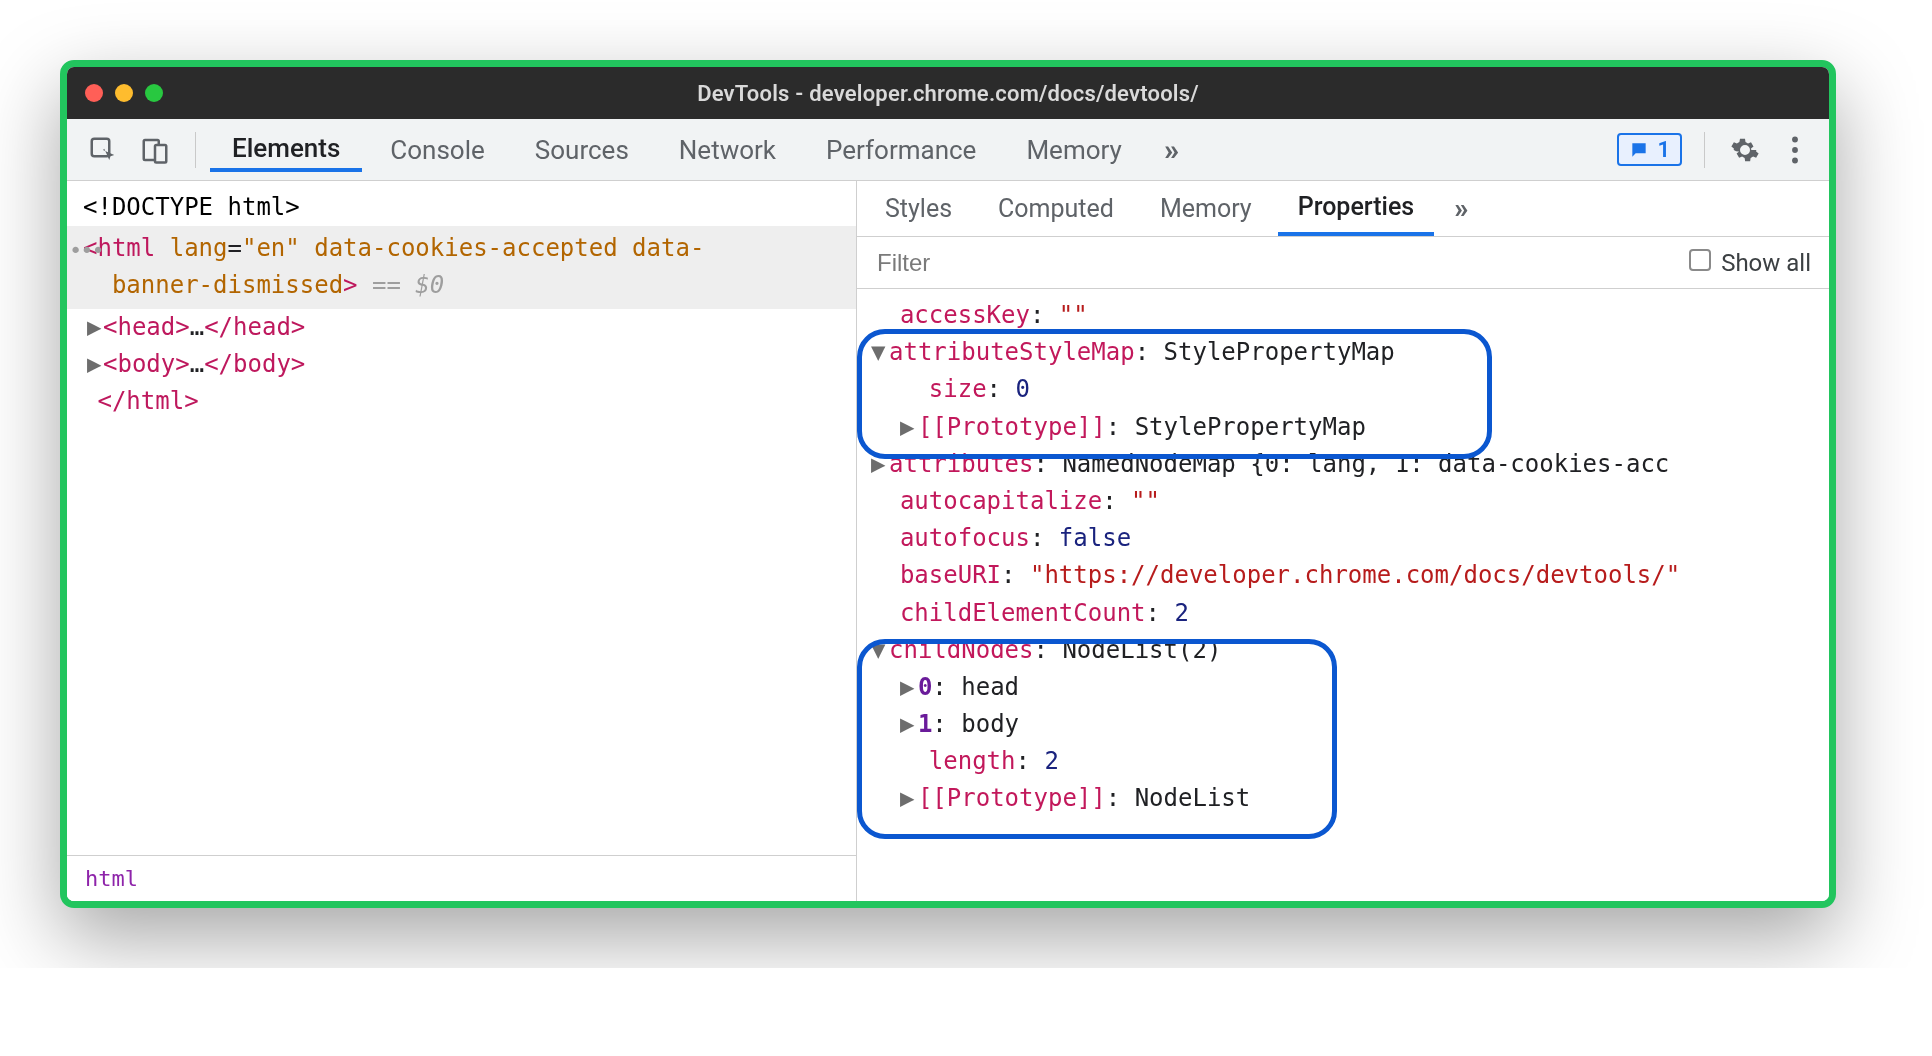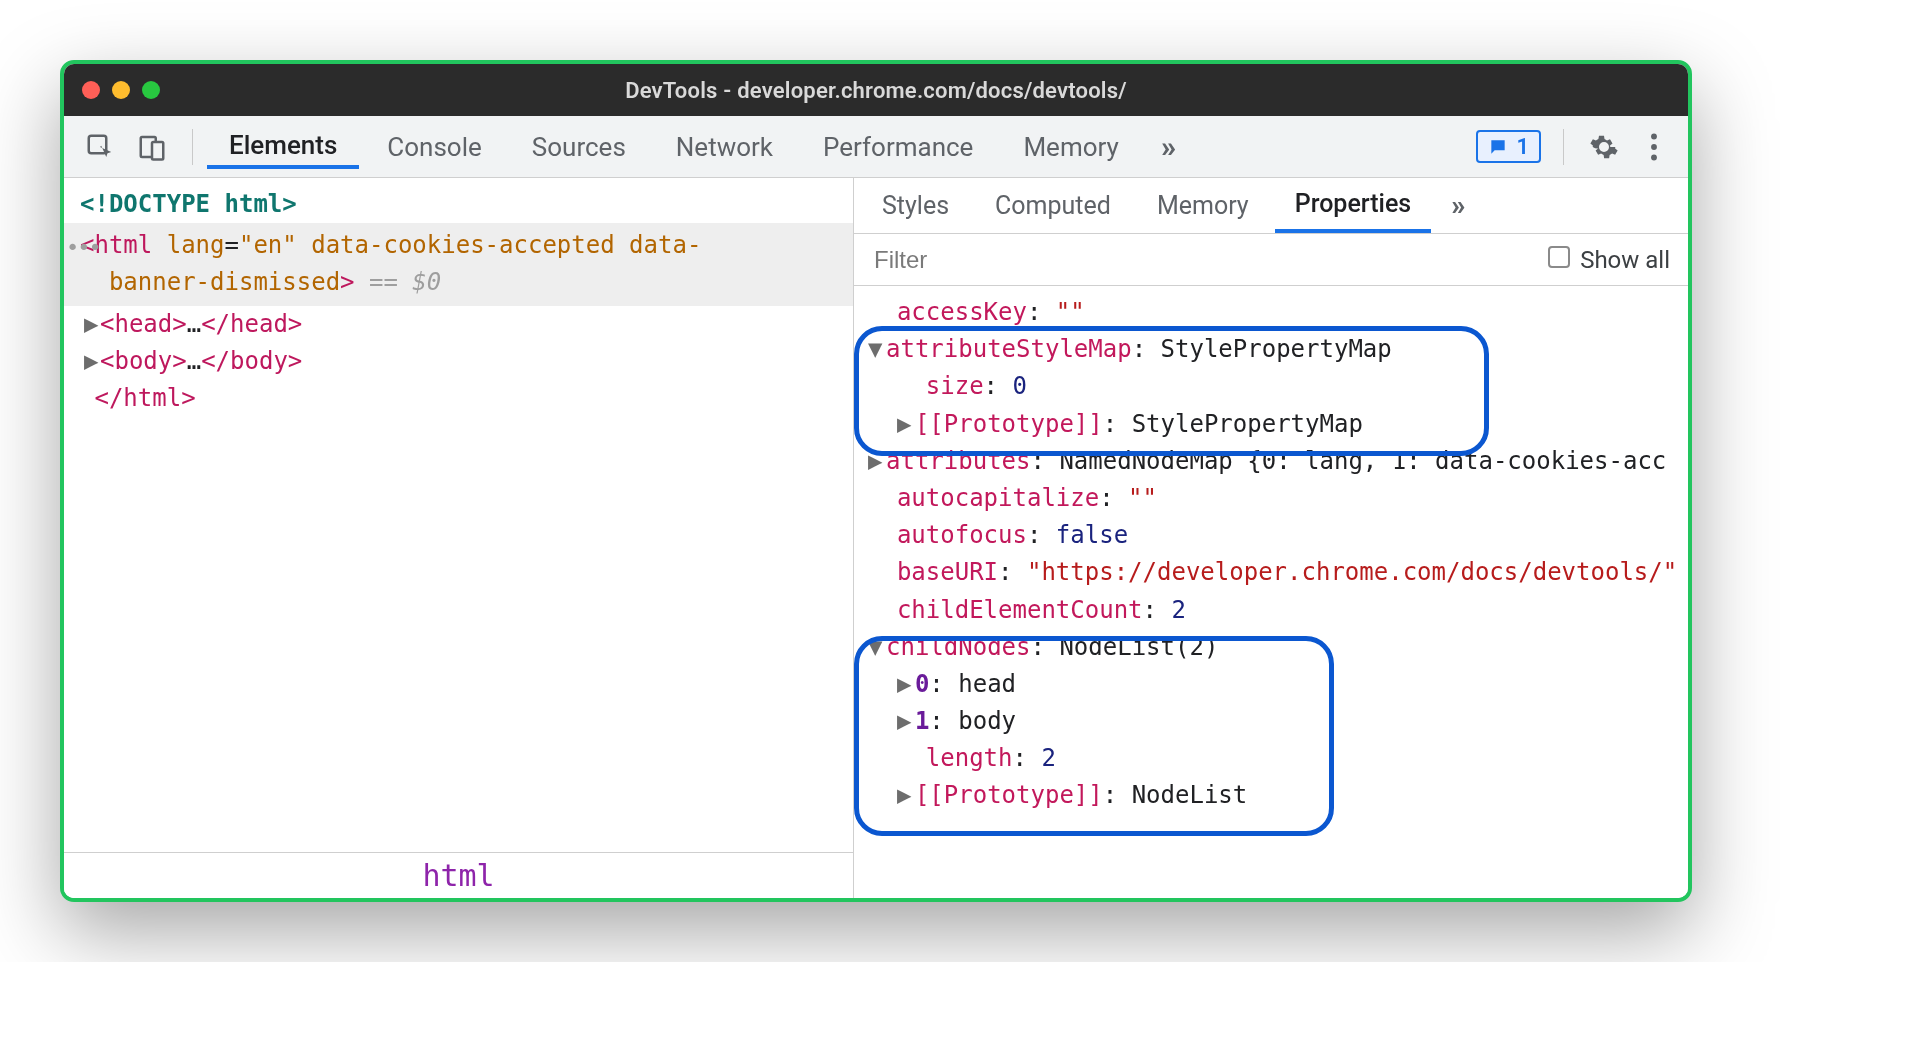--- a/index.html
+++ b/index.html
@@ -1,24 +1,24 @@
 <!DOCTYPE html>
 <html><head>
 <meta charset="utf-8">
 <style>
   * { box-sizing: border-box; }
   html, body { margin: 0; padding: 0; font-family: -apple-system, BlinkMacSystemFont, "Segoe UI", Roboto, Helvetica, Arial, sans-serif; }
   body { background: #fff; padding: 60px; }
   .shadow-wrap { filter: drop-shadow(0 30px 40px rgba(0,0,0,0.35)); }
   .window {
-    width: 1632px;
+    width: 1776px;
     border-radius: 14px;
     overflow: hidden;
     background: #fff;
-    border: 4px solid #22c55e;
+    border: 7px solid #22c55e;
   }
   
   .titlebar {
     background: #2b2b2b;
     color: #d6d6d6;
     height: 52px;
     display: flex;
     align-items: center;
     padding: 0 18px;
     position: relative;
@@ -61,30 +61,30 @@
   .gear, .kebab { width: 36px; height:36px; display:flex; align-items:center; justify-content:center; color:#5f6368; }
 
   
   .panes { display:flex; height: 720px; }
   .left-pane { width: 790px; border-right:1px solid #cfcfcf; display:flex; flex-direction:column; background:#fff; font-family: ui-monospace, Menlo, Consolas, monospace; font-size: 24px; }
   .right-pane { flex:1; display:flex; flex-direction:column; background:#fff; }
 
   
   .dom { flex:1; overflow:auto; padding: 8px 0 0 0; line-height: 1.55; }
   .dom-row { white-space: pre; padding-left: 16px; }
-  .doctype { color:#0f766e;font-weight:bold; }
+  .doctype { color:#000000; }
   .sel-row { background:#eeeeee; padding:4px 0 4px 16px; position:relative; }
   .sel-row .dots { position:absolute; left:2px; top:8px; color:#9e9e9e; font-size:22px; letter-spacing:-2px; }
   .tri { color:#6d6d6d; display:inline-block; width: 16px; }
   .tag { color:#be185d; }
   .attr { color:#b26500; }
   .eq0 { color:#9e9e9e; font-style: italic; }
   .plain { color:#202124; }
   .dom-child { padding-left: 20px; }
-  .crumbs { border-top:1px solid #cfcfcf; padding: 8px 18px; font-size: 30px; color:#8e24aa; background:#fff; height: 46px; display:flex; align-items:center;justify-content:center; }
+  .crumbs { border-top:1px solid #cfcfcf; padding: 8px 18px; font-size: 22px; color:#8e24aa; background:#fff; height: 46px; display:flex; align-items:center; }
 
   
   .subtabs { display:flex; align-items:center; height: 56px; border-bottom:1px solid #cfcfcf; padding: 0 8px; gap: 6px; }
   .subtab { padding: 0 20px; display:flex; align-items:center; height:100%; font-size:25px; color:#5f6368; cursor:pointer; }
   .subtab.active { color:#202124; border-bottom: 4px solid #1a73e8; font-weight:500; }
   .subtabs .more-tabs { font-size:28px; }
 
   
   .filter-row { display:flex; align-items:center; height: 52px; border-bottom:1px solid #cfcfcf; padding: 0 18px; gap: 14px; }
   .filter-input { flex:1; border:none; outline:none; font-size: 24px; color:#5f6368; background:transparent; }

